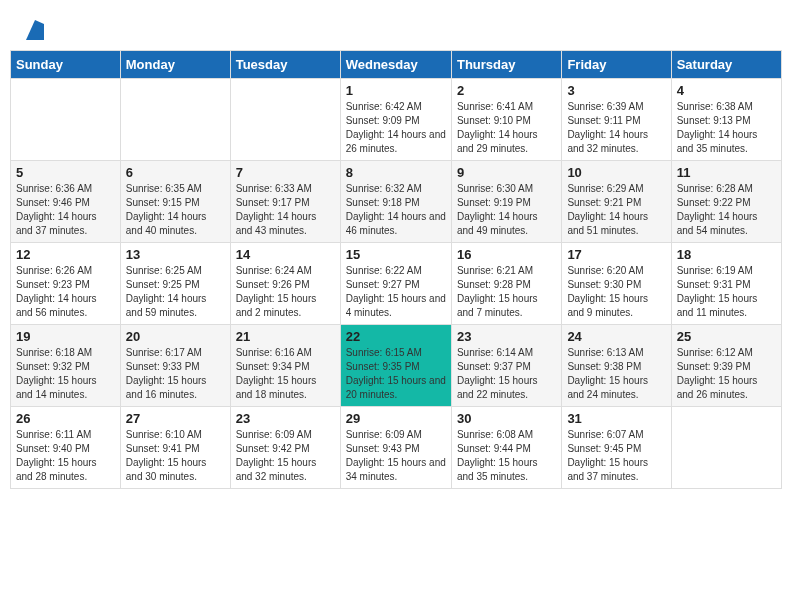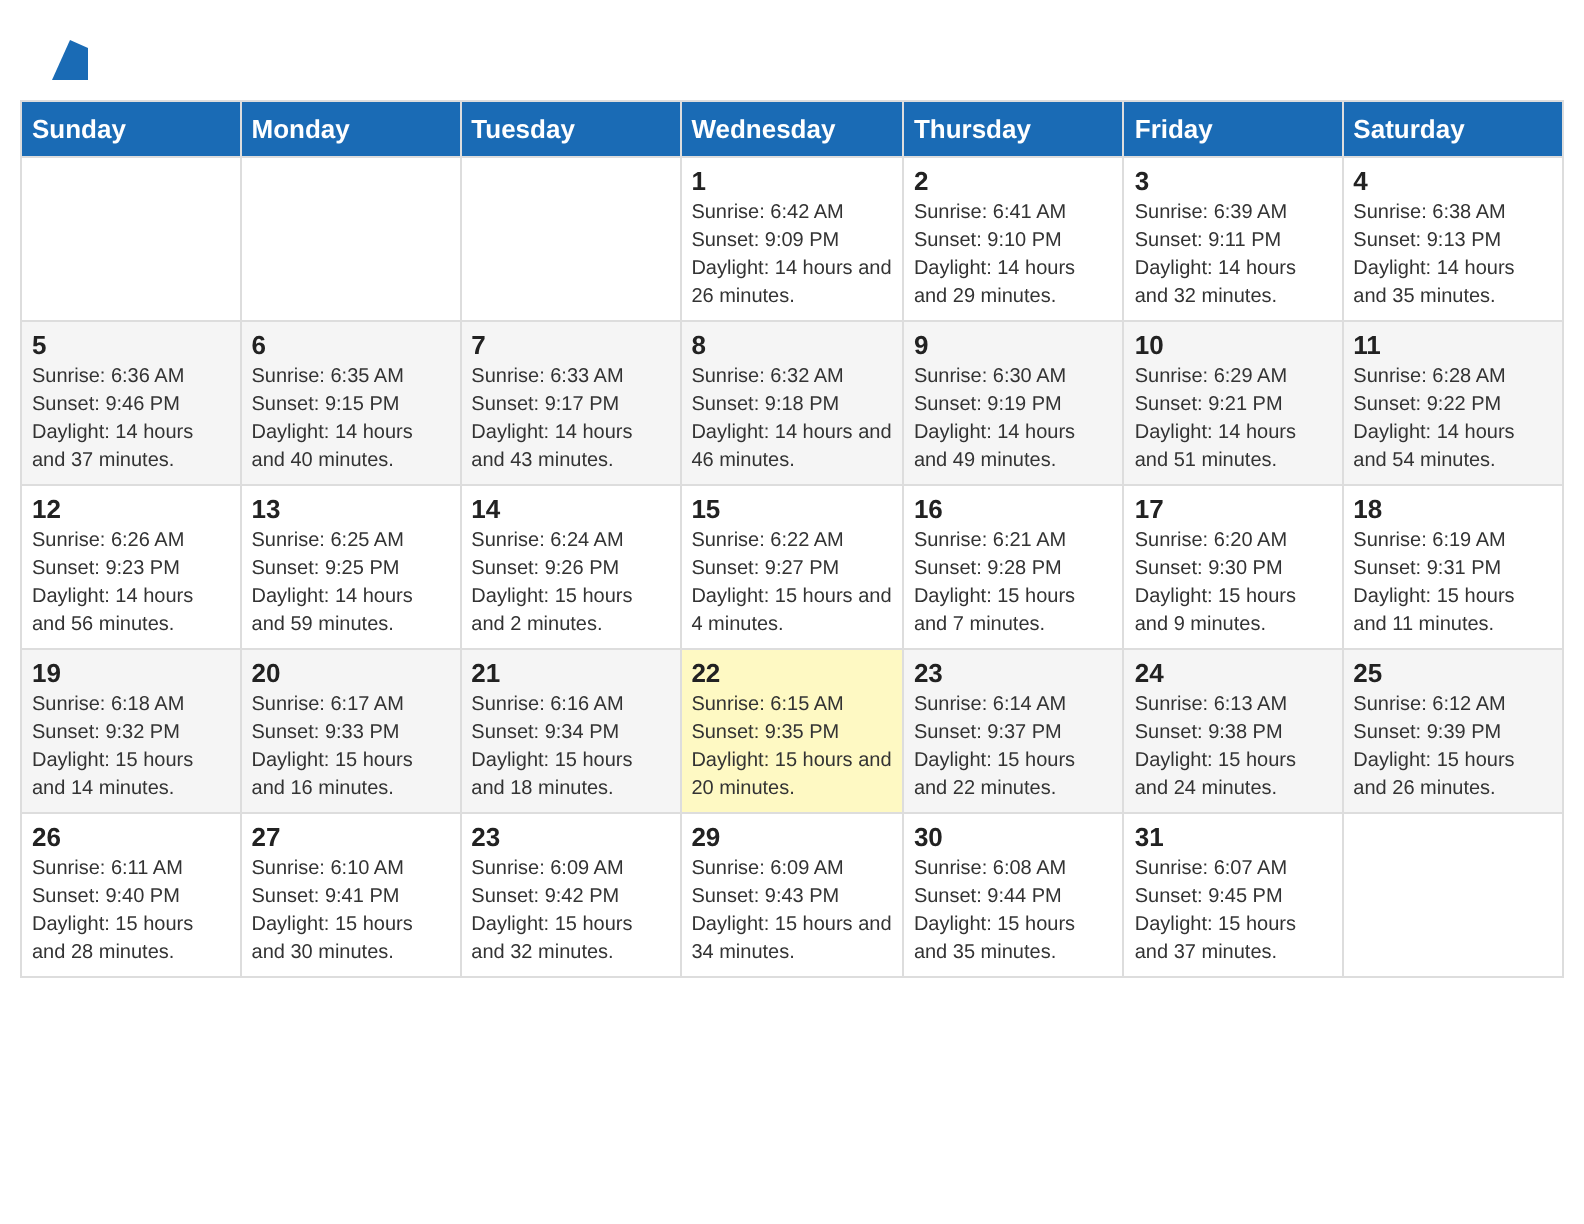--- a/index.html
+++ b/index.html
@@ -245,21 +245,21 @@
           <div class="day-info" style="white-space: pre-line;">Sunrise: 6:17 AM
 Sunset: 9:33 PM
 Daylight: 15 hours and 16 minutes.</div>
         </td>
         <td style="background-color: rgb(245, 245, 245);">
           <span class="day-number">21</span>
           <div class="day-info" style="white-space: pre-line;">Sunrise: 6:16 AM
 Sunset: 9:34 PM
 Daylight: 15 hours and 18 minutes.</div>
         </td>
-        <td style="background-color: #fef9c3;">
+        <td style="background-color: #14b8a6;">
           <span class="day-number">22</span>
           <div class="day-info" style="white-space: pre-line;">Sunrise: 6:15 AM
 Sunset: 9:35 PM
 Daylight: 15 hours and 20 minutes.</div>
         </td>
         <td style="background-color: rgb(245, 245, 245);">
           <span class="day-number">23</span>
           <div class="day-info" style="white-space: pre-line;">Sunrise: 6:14 AM
 Sunset: 9:37 PM
 Daylight: 15 hours and 22 minutes.</div>

